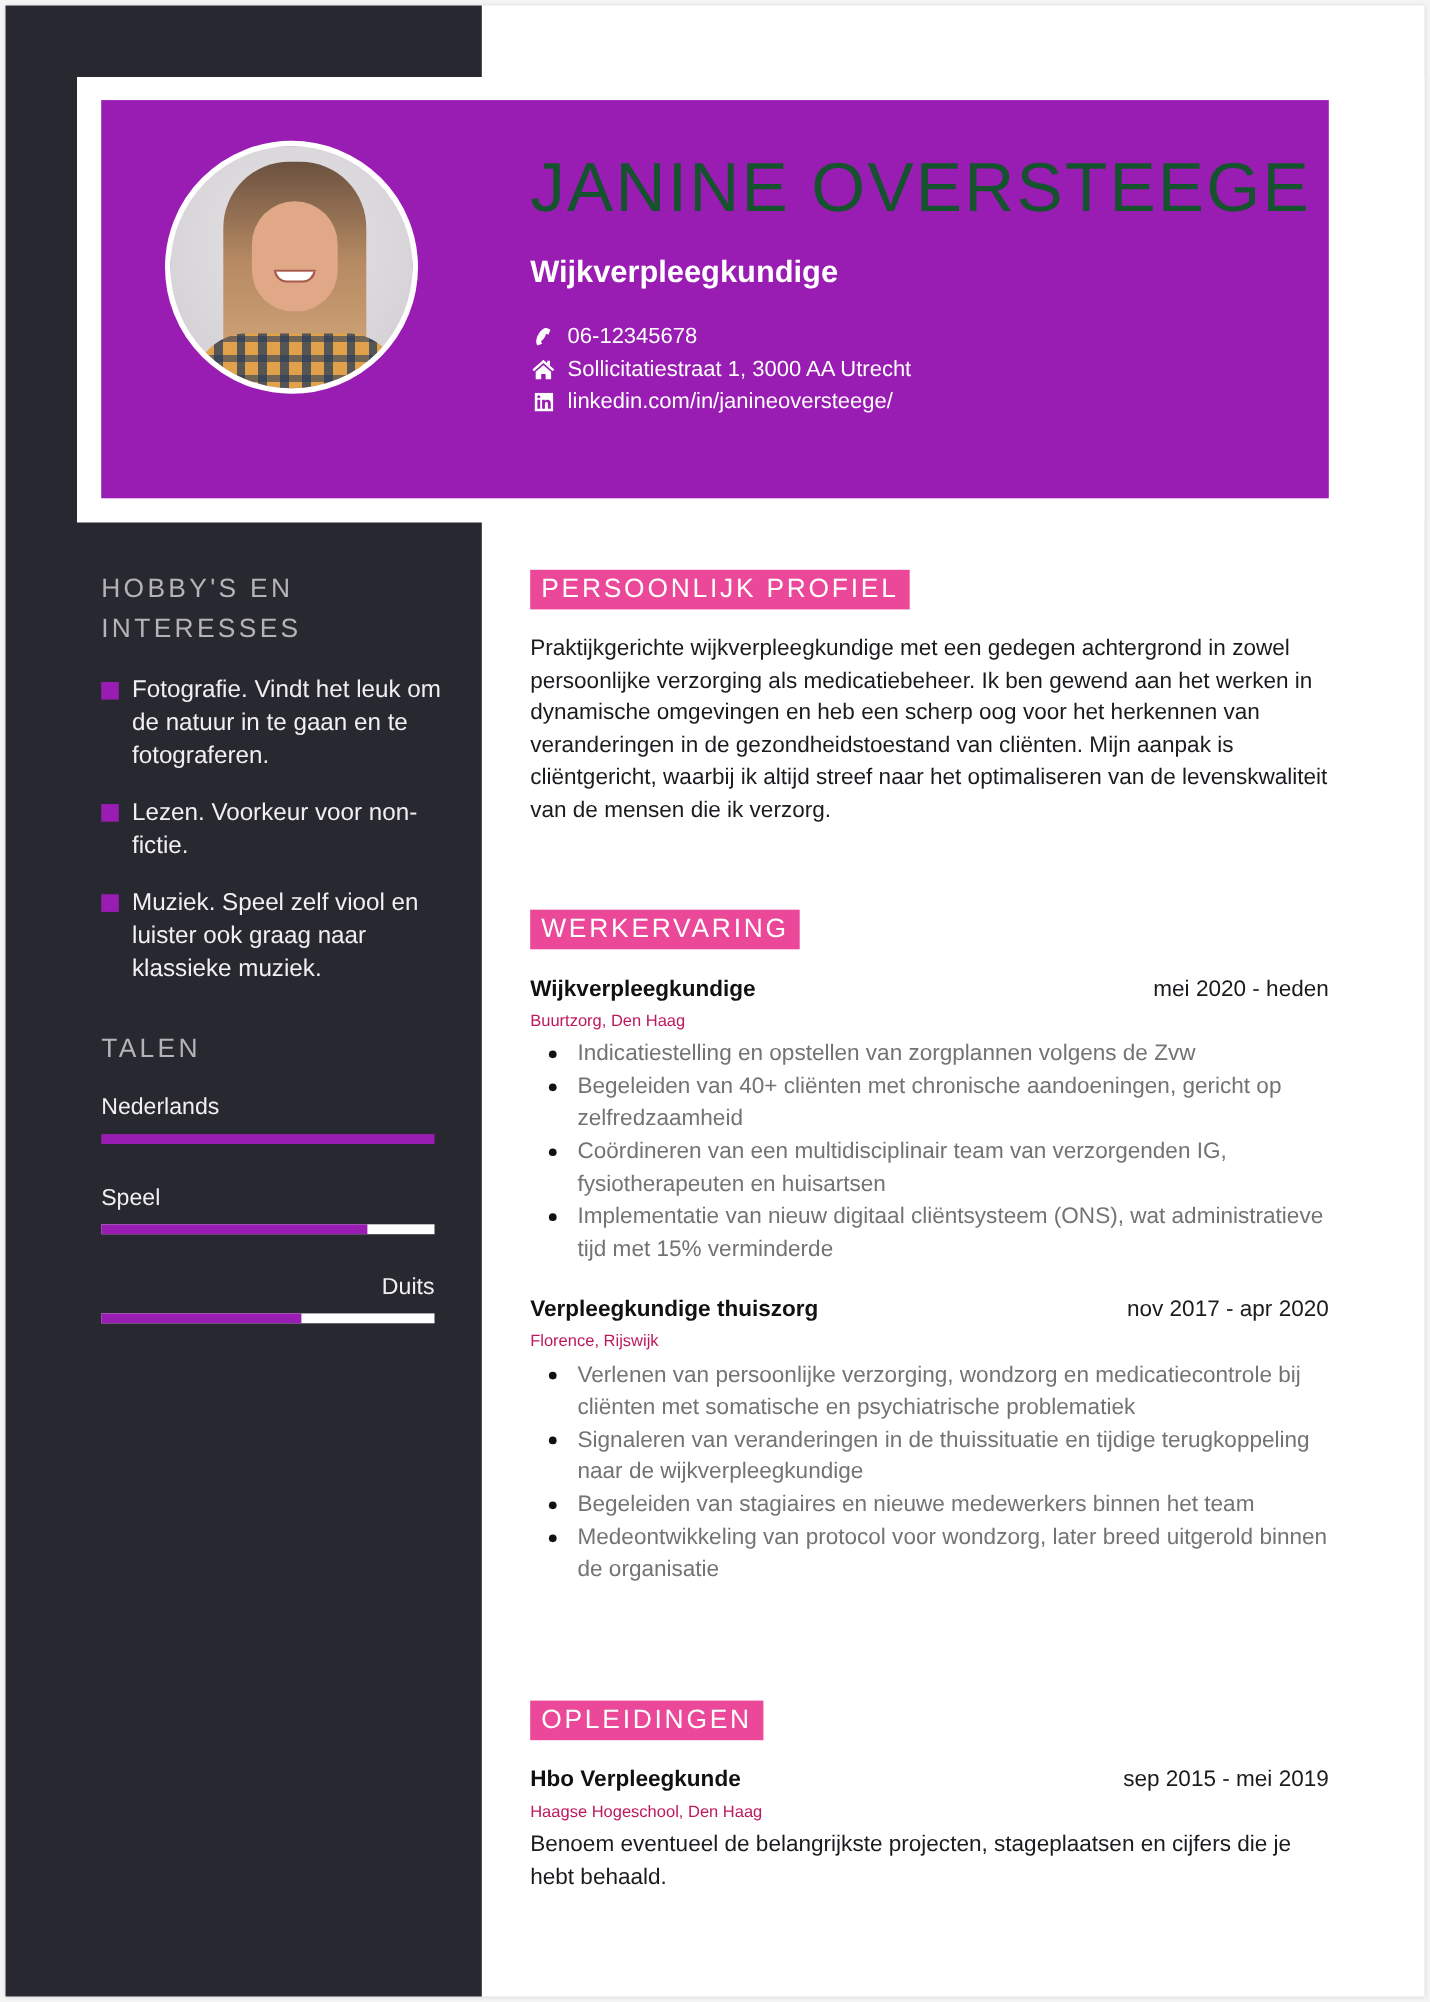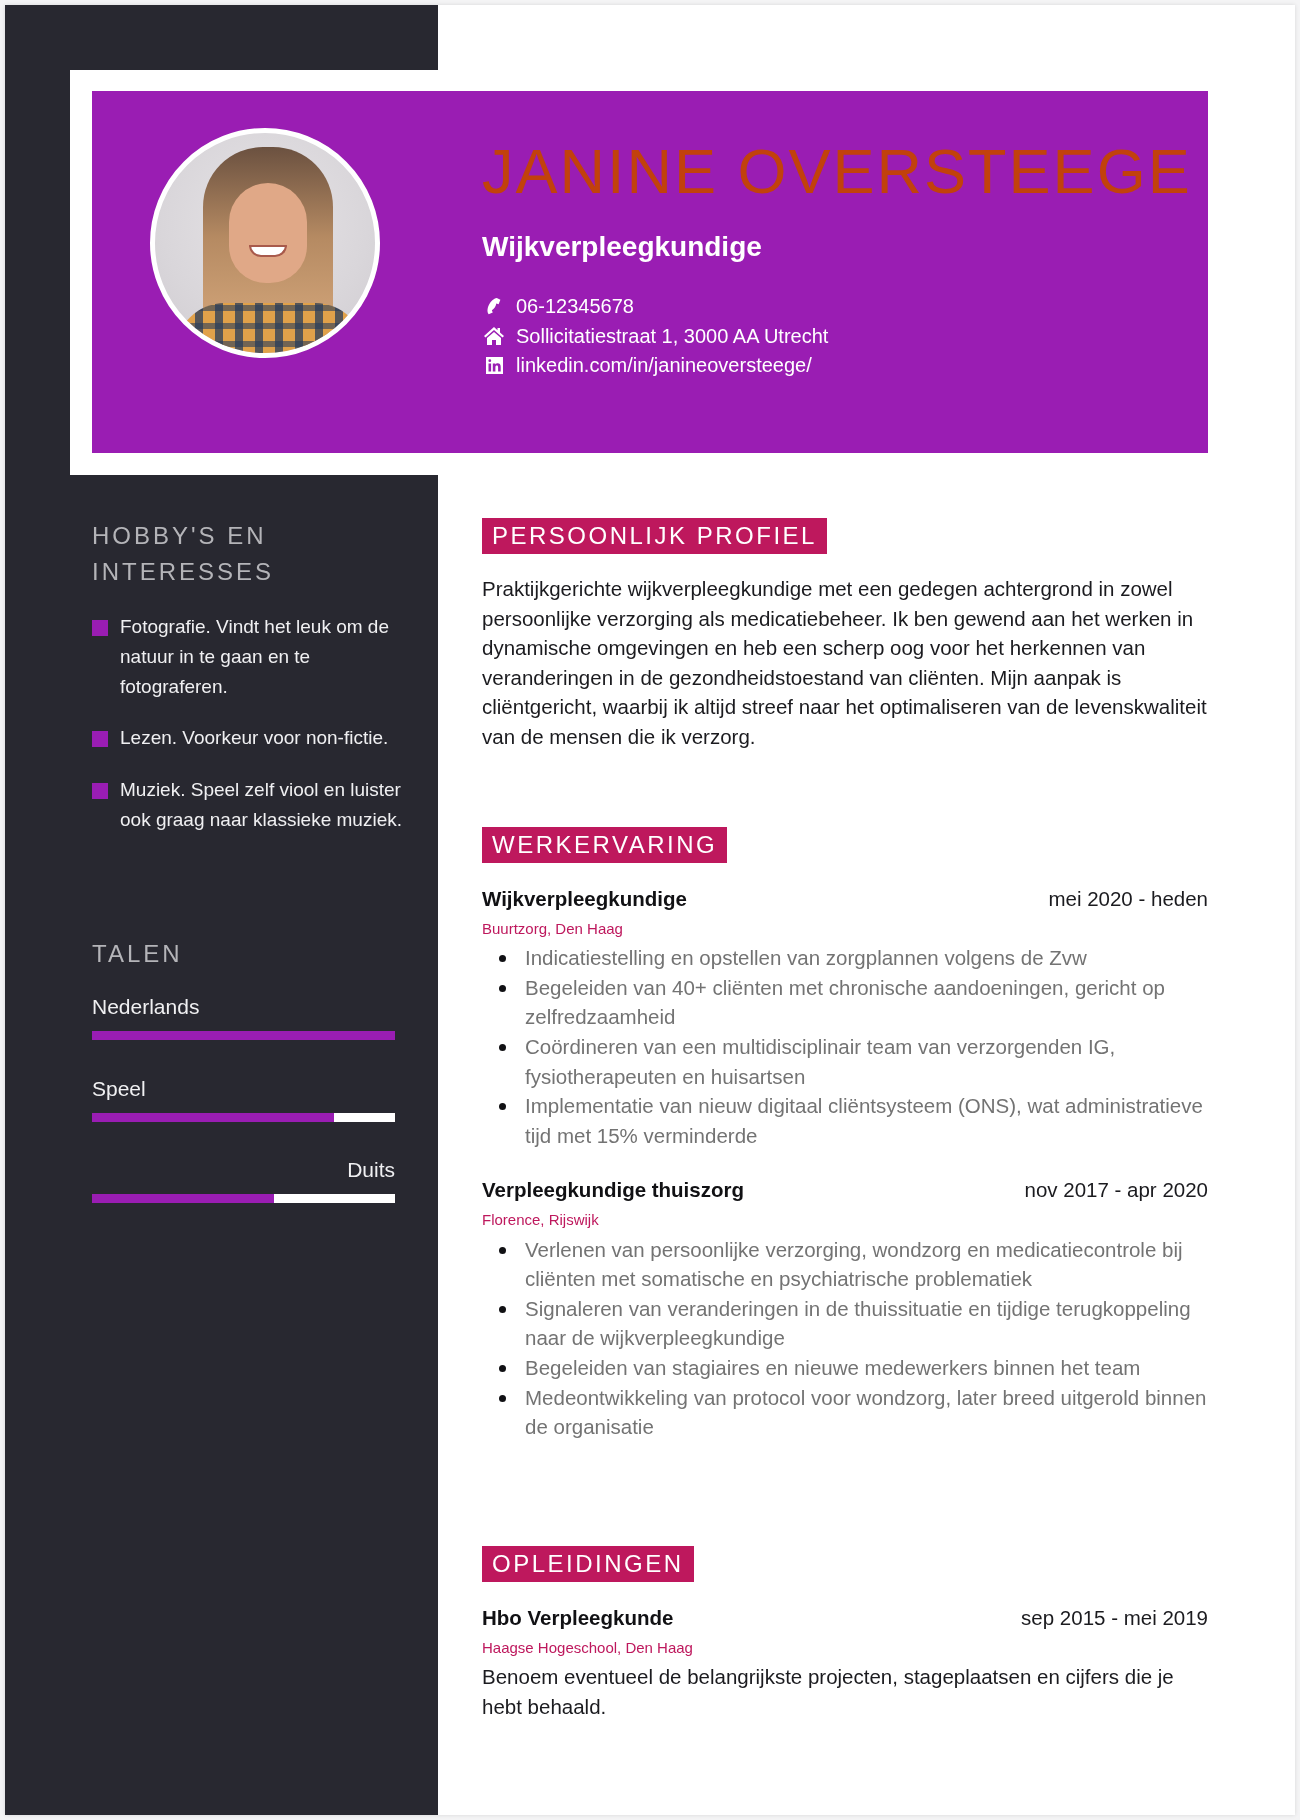--- a/index.html
+++ b/index.html
@@ -41,21 +41,21 @@
   }
   .photo .shirt {
     position: absolute; left: 20px; top: 170px; width: 190px; height: 80px;
     border-radius: 50px 50px 0 0;
     background:
       repeating-linear-gradient(90deg, rgba(40,60,90,0.75) 0 8px, transparent 8px 20px),
       repeating-linear-gradient(0deg, rgba(40,60,90,0.6) 0 6px, transparent 6px 18px),
       #e0a14a;
   }
   .name {
-    position: absolute; left: 482px; top: 140px; color: #c2410c;
+    position: absolute; left: 482px; top: 140px; color: #14532d;
     font-size: 63px; font-weight: 400; letter-spacing: 2px; line-height: 1;
   }
   .jobtitle {
     position: absolute; left: 482px; top: 233px; color: #ffffff;
     font-size: 28px; font-weight: 700; line-height: 1;
   }
   .contact {
     position: absolute; left: 482px; top: 292px; color: #ffffff;
   }
   .contact-row {
@@ -72,32 +72,32 @@
   .side-heading {
     color: #b4b4b8; font-size: 24px; letter-spacing: 3px; line-height: 36px;
     font-weight: 400;
   }
   .hobbies { position: absolute; left: 92px; top: 612px; width: 310px; color: #f0f0f2; }
   .hobby { display: flex; margin-bottom: 22px; }
   .hobby .sq {
     flex: 0 0 16px; width: 16px; height: 16px; background: #9a1db3;
     margin-top: 8px; margin-right: 12px;
   }
-  .hobby .txt { font-size: 19px; line-height: 29.8px; }
+  .hobby .txt { font-size: 22px; line-height: 29.8px; }
   .lang { position: absolute; left: 92px; width: 303px; }
   .lang-label { color: #f0f0f2; font-size: 21px; line-height: 28px; }
   .lang-bar {
     position: absolute; top: 38px; left: 0; width: 303px; height: 9px; background: #ffffff;
   }
   .lang-fill { height: 100%; background: #9a1db3; }
 
   
   .main { position: absolute; left: 482px; width: 726px; color: #1b1b1f; }
   .badge {
-    display: inline-block; background: #be185d; color: #ffffff;
+    display: inline-block; background: #ec4899; color: #ffffff;
     font-size: 24px; letter-spacing: 2.5px; line-height: 36px; padding: 0 10px;
     height: 36px;
   }
   .para { font-size: 20.5px; line-height: 29.6px; color: #1b1b1f; }
   .job-head { display: flex; justify-content: space-between; font-size: 20.5px; line-height: 29.6px; }
   .job-title { font-weight: 700; color: #111114; }
   .job-date { color: #1b1b1f; }
   .job-org { font-size: 15px; line-height: 29.6px; color: #be185d; }
   ul.bullets { list-style: none; }
   ul.bullets li {

